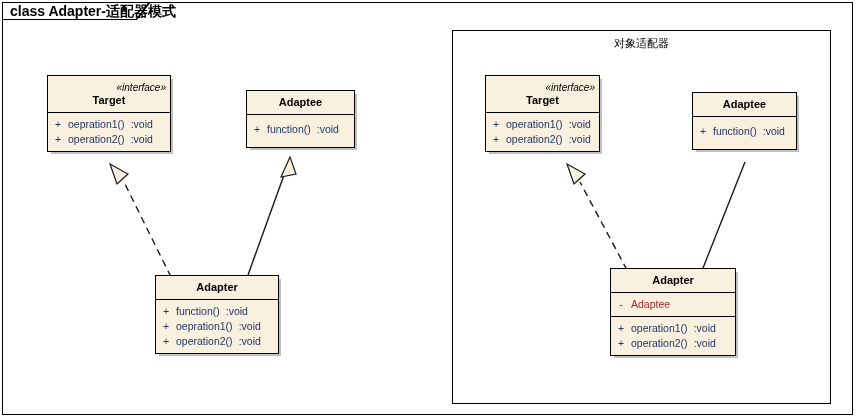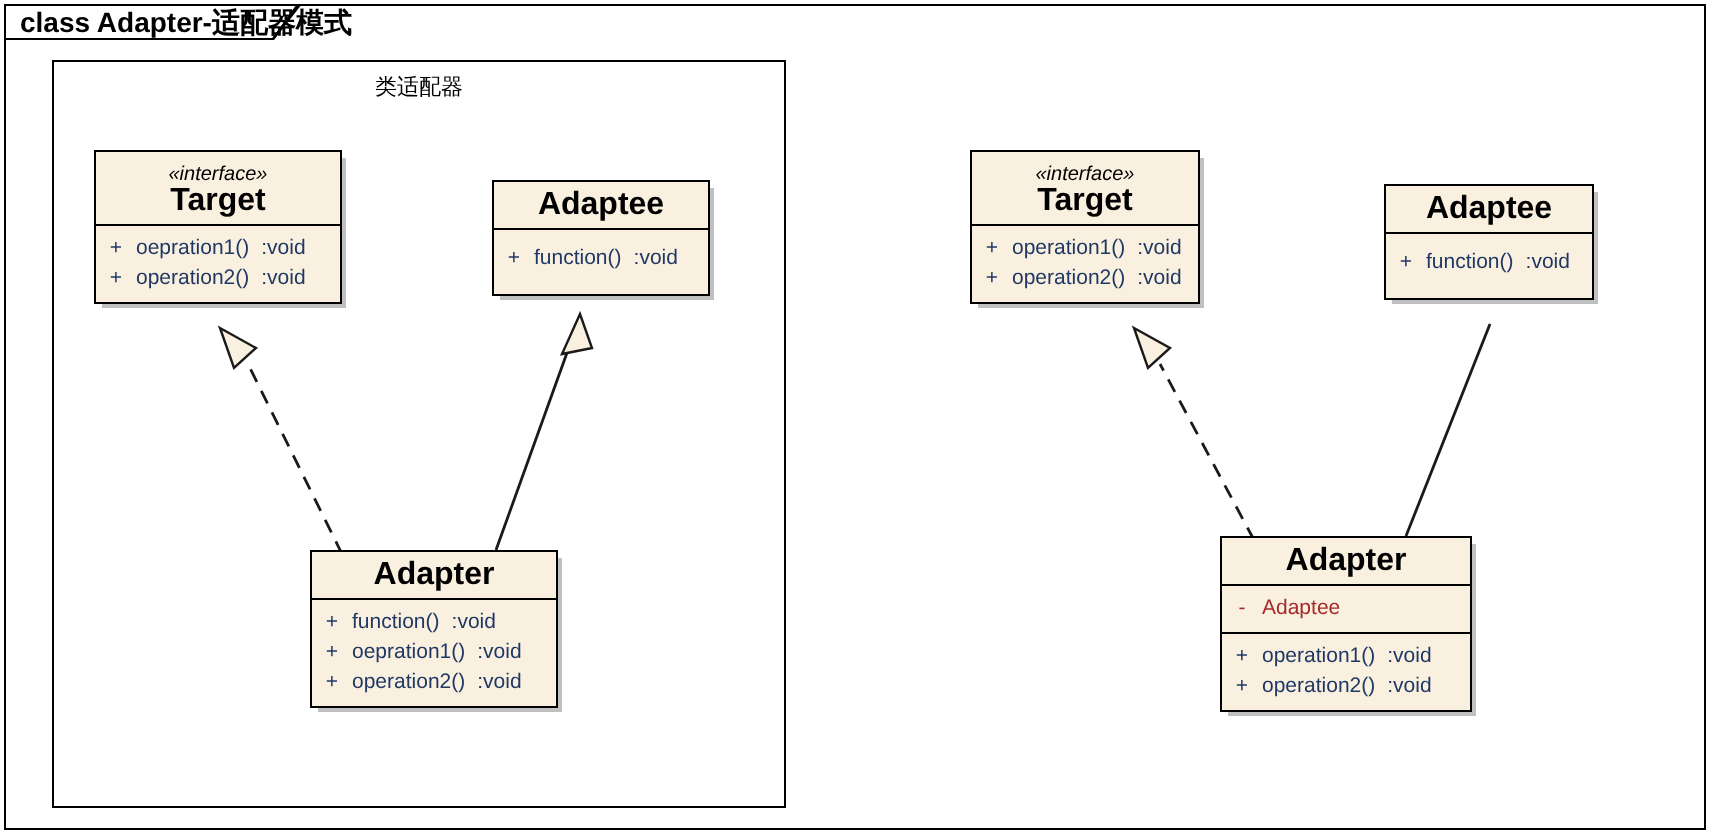--- a/index.html
+++ b/index.html
@@ -98,24 +98,25 @@
     padding: 5px 4px 5px 4px;
     text-align: center;
     border-bottom: 1px solid #000000;
     line-height: 13px;
   }
   .uml-stereotype {
     display: block;
     font-size: 10px;
     font-style: italic;
     color: #000000;
+    text-align: right;
   }
   .uml-name {
     display: block;
-    font-size: 16px;
+    font-size: 11px;
     font-weight: bold;
     color: #000000;
   }
   .uml-compartment {
     padding: 4px 0 4px 0;
     border-bottom: 1px solid #000000;
   }
   .uml-compartment.last {
     border-bottom: none;
   }
@@ -166,24 +167,24 @@
     <div class="frame-tab-slant">
       <svg width="18" height="18" viewBox="0 0 18 18">
         <path d="M0,0 L0,1 L13,1 L1,17 L0,17 L0,18 L2,18 L16,0 Z" fill="#000000"></path>
         <path d="M0,1 L13,1 L1,17 L0,17 Z" fill="#ffffff"></path>
         <line x1="14" y1="0" x2="1.5" y2="17.5" stroke="#000000" stroke-width="1"></line>
       </svg>
     </div>
     <span class="frame-tab-label">class Adapter-适配器模式</span>
   </div>
 
-  <div class="panel" style="left:26px; top:30px; width:367px; height:374px;">
-    <span class="panel-title">类适配器</span>
-  </div>
-
+
+  <div class="panel" style="left:452px; top:30px; width:379px; height:374px;">
+    <span class="panel-title">对象适配器</span>
+  </div>
 
   <svg class="conn-layer">
 
     <g>
       <line x1="171" y1="277" x2="124" y2="182" stroke="#1a1a1a" stroke-width="1.4" stroke-dasharray="7,5"></line>
       <polygon points="110,164 128,174 117,184" fill="#faf0e0" stroke="#1a1a1a" stroke-width="1.2"></polygon>
     </g>
 
     <g>
       <line x1="248" y1="275" x2="284" y2="175" stroke="#1a1a1a" stroke-width="1.4"></line>

